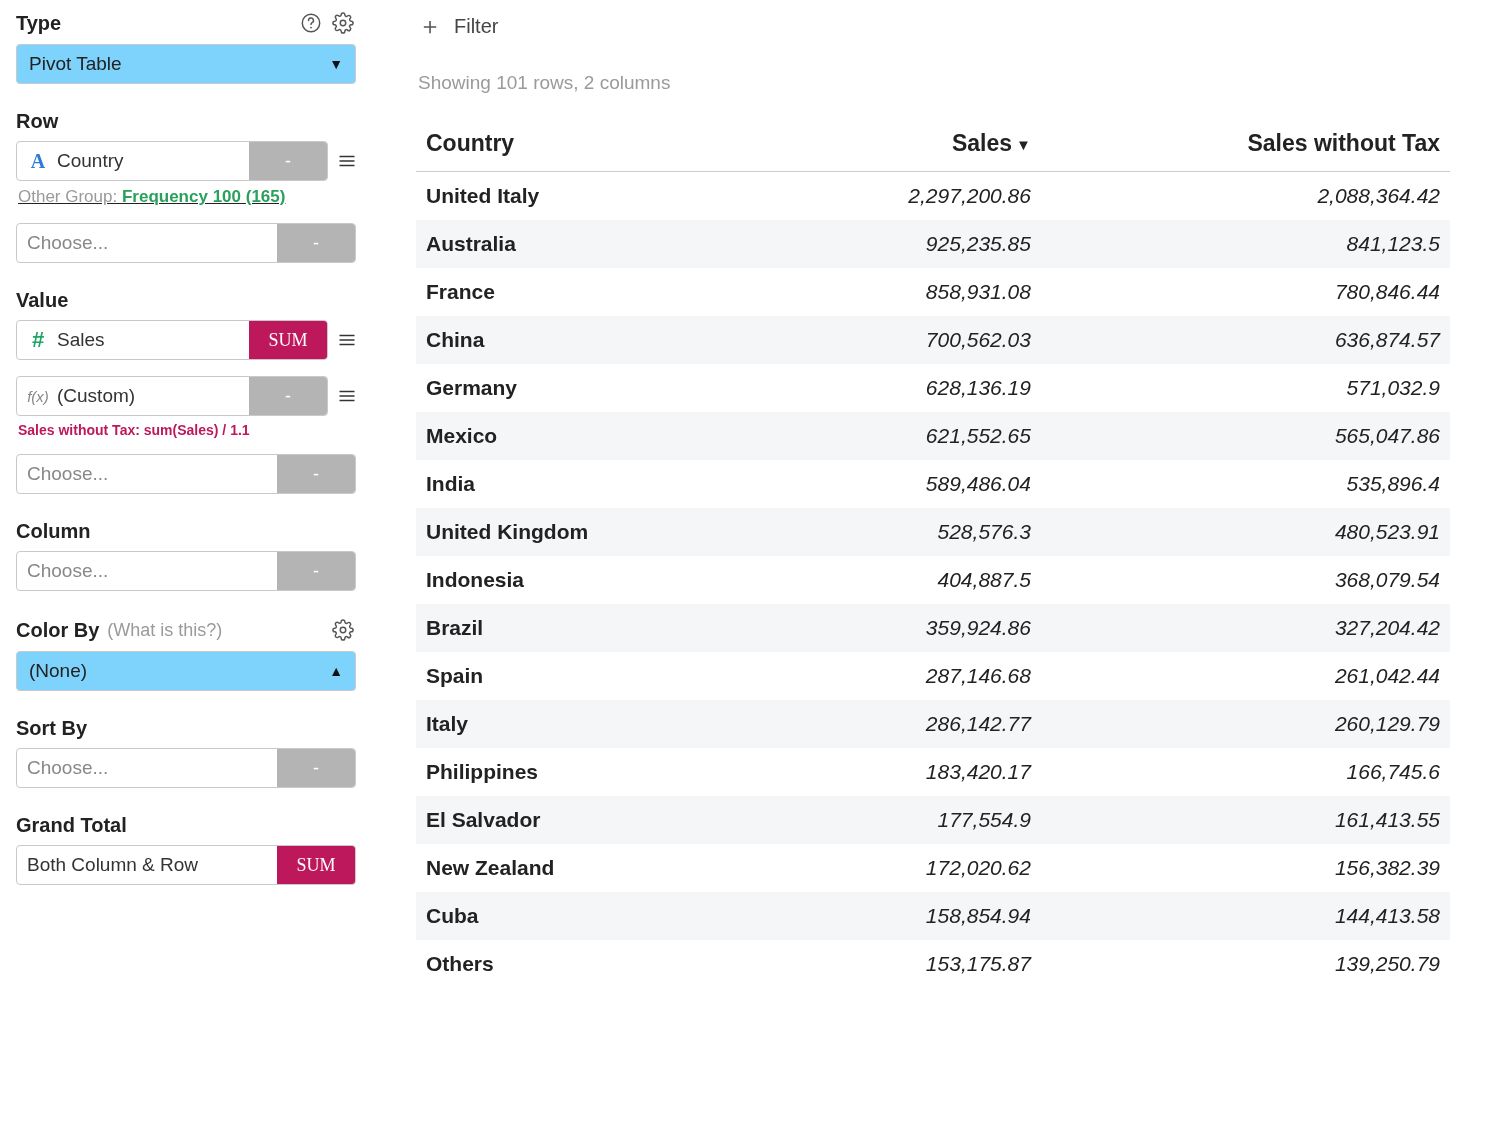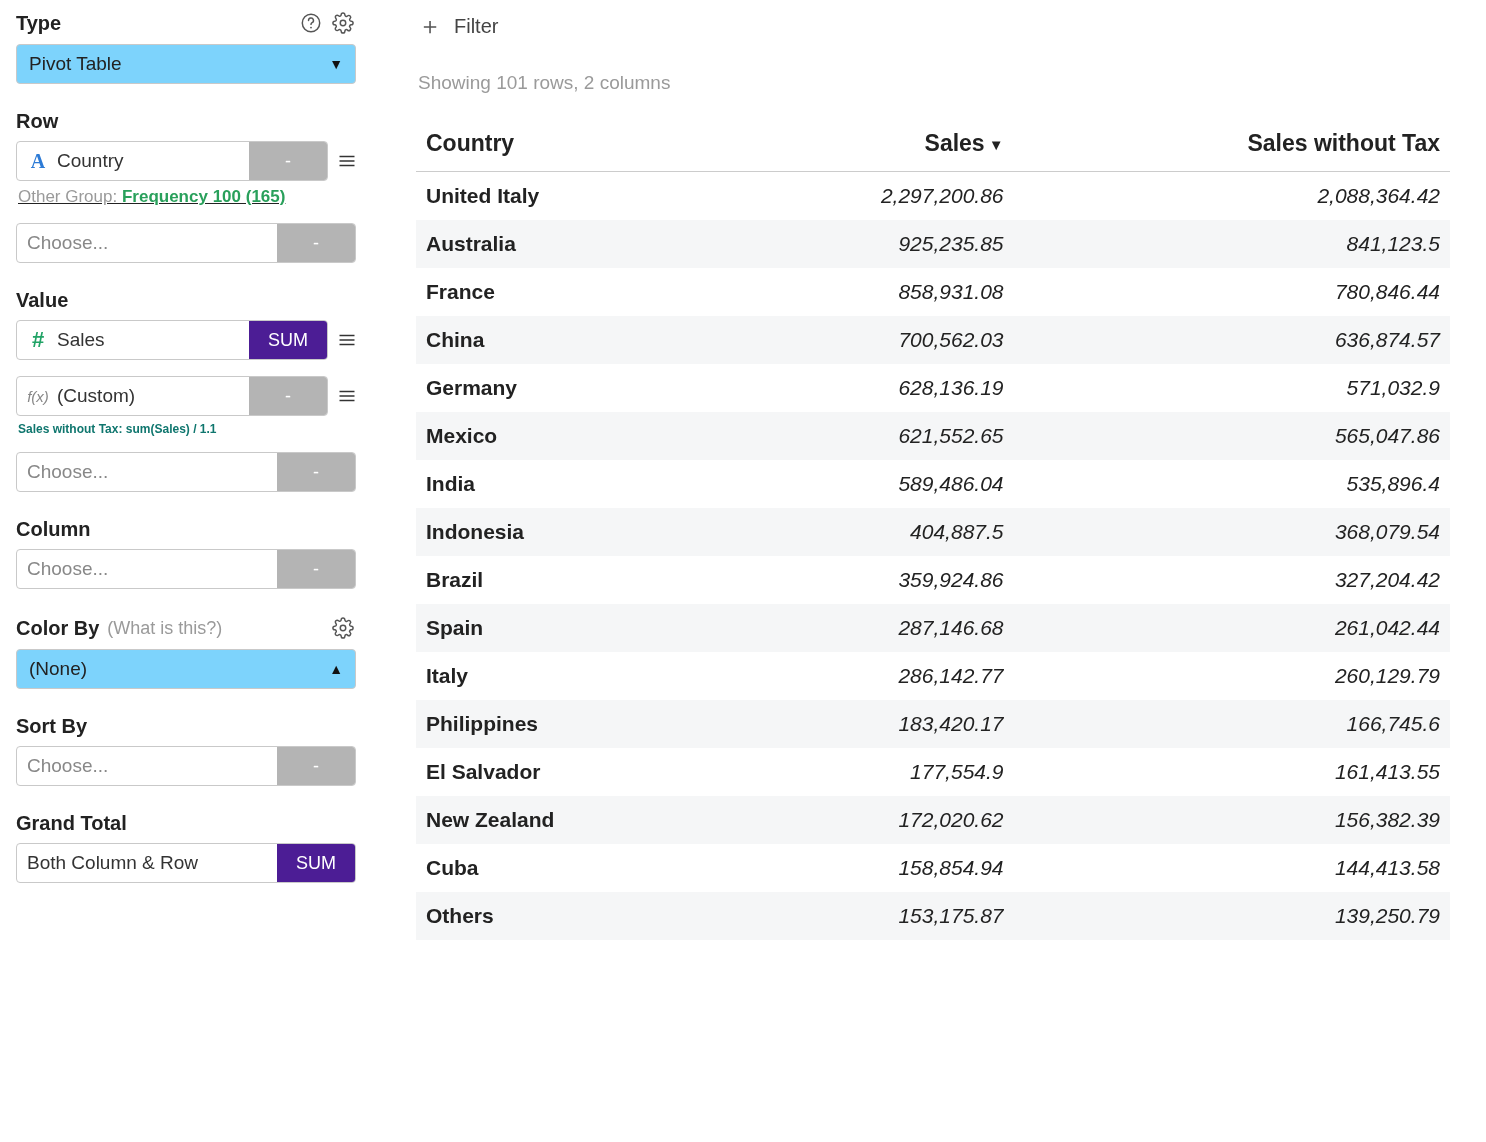--- a/index.html
+++ b/index.html
@@ -69,21 +69,21 @@
     background: #b4b4b4;
     color: #fff;
     font-size: 18px;
     font-weight: 500;
     display: flex;
     align-items: center;
     justify-content: center;
     align-self: stretch;
     cursor: pointer;
   }
-  .field-box .agg.dark { background: #4c1d95; }
+  .field-box .agg.dark { background: #be185d; font-family: Liberation Serif, serif; }
   .drag-handle {
     width: 28px;
     padding-left: 10px;
     display: flex;
     align-items: center;
     justify-content: center;
     cursor: grab;
     color: #333;
   }
   .drag-handle svg { width: 22px; height: 18px; }
@@ -109,23 +109,23 @@
   .select-full .caret { font-size: 14px; color:#111; }
 
   .subtext {
     font-size: 17px;
     margin: 4px 0 0 2px;
     text-decoration: underline;
   }
   .subtext .muted { color: #9a9a9a; }
   .subtext .green { color: #29a05b; font-weight: 700; }
   .formula-text {
-    color: #0f766e;
+    color: #be185d;
     font-weight: 700;
-    font-size: 12px;
+    font-size: 14px;
     margin: 4px 0 0 2px;
   }
 
   .gap-lg { margin-top: 26px; }
   .gap-md { margin-top: 16px; }
 
   
   .filter-row {
     display: flex;
     align-items: center;
@@ -373,20 +373,25 @@
             <td>Mexico</td>
             <td class="num">621,552.65</td>
             <td class="num">565,047.86</td>
           </tr>
           <tr>
             <td>India</td>
             <td class="num">589,486.04</td>
             <td class="num">535,896.4</td>
           </tr>
           <tr>
+            <td>United Kingdom</td>
+            <td class="num">528,576.3</td>
+            <td class="num">480,523.91</td>
+          </tr>
+          <tr>
             <td>Indonesia</td>
             <td class="num">404,887.5</td>
             <td class="num">368,079.54</td>
           </tr>
           <tr>
             <td>Brazil</td>
             <td class="num">359,924.86</td>
             <td class="num">327,204.42</td>
           </tr>
           <tr>

